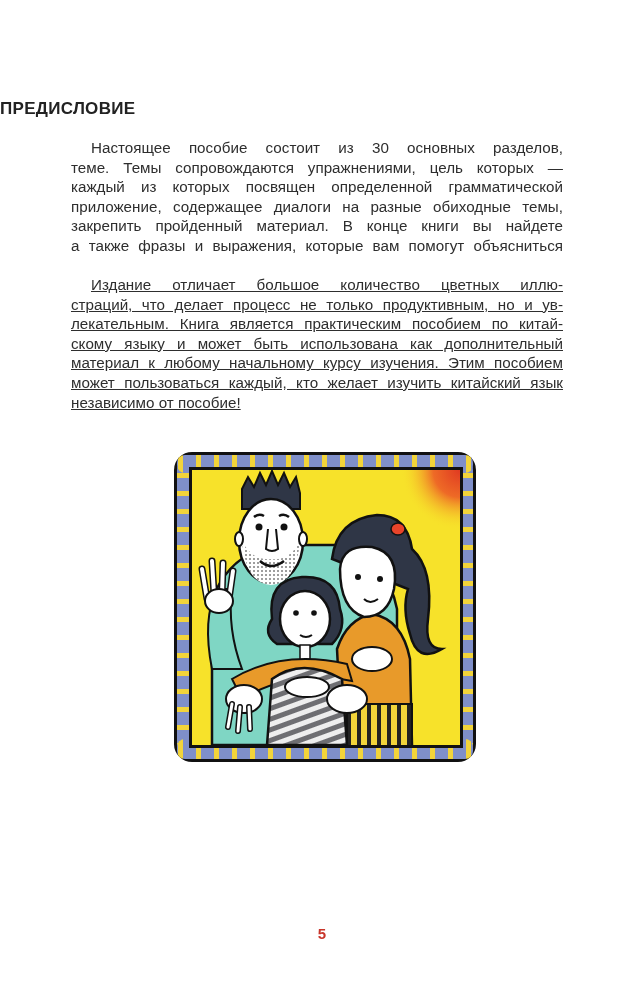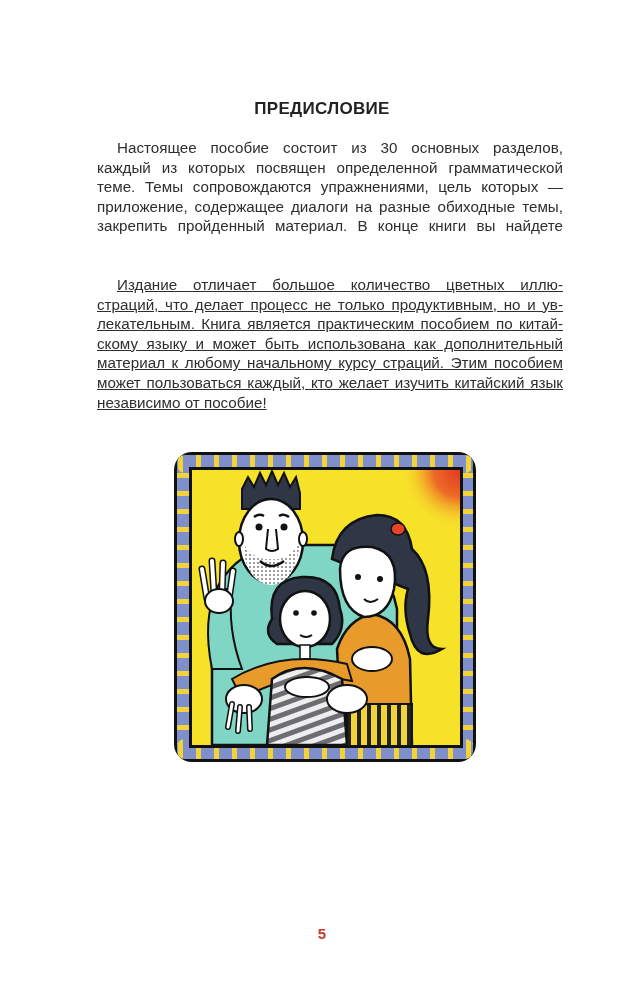--- a/index.html
+++ b/index.html
@@ -1,51 +1,52 @@
 <!DOCTYPE html>
 <html><head>
 <meta charset="utf-8">
 <style>
   html, body { margin: 0; padding: 0; background: #ffffff; }
   body { width: 644px; height: 1000px; position: relative; overflow: hidden;
          font-family: "Liberation Sans", "DejaVu Sans", sans-serif; color: #2b2b2b; }
   .page { position: absolute; left: 0; top: 0; width: 644px; height: 1000px; }
-  .title { position: absolute; top: 99px; left: 0; width: 644px; text-align: center;
+  .title { position: absolute; top: 99px; left: 0; width: 644px; text-align: left;
            font-weight: bold; font-size: 17px; letter-spacing: 0.3px; color: #222; }
   .para { position: absolute; left: 71px; width: 492px; font-size: 15.2px; line-height: 19.6px; color: #2e2e2e; }
-  .para .ln { display: block; white-space: nowrap; text-align: justify; text-align-last: justify; height: 19.6px; margin-left: 26px; }
+  .para .ln { display: block; white-space: nowrap; text-align: justify; text-align-last: justify; height: 19.6px; }
   .para .ln.first { padding-left: 20px; }
   .para .ln.last { text-align-last: left; }
   #p1 { top: 138px; }
   #p2 { top: 275px; text-decoration: underline; }
   .figure { position: absolute; left: 172px; top: 449px; width: 306px; height: 316px; }
   .page-num { position: absolute; top: 925px; left: 0; width: 644px; text-align: center;
               font-weight: bold; font-size: 15px; color: #c8352a; }
 </style>
 </head>
 <body>
 
 <div class="page">
 
   <div class="title">ПРЕДИСЛОВИЕ</div>
 
   <div class="para" id="p1">
     <span class="ln first">Настоящее пособие состоит из 30 основных разделов,</span>
+    <span class="ln">теме. Темы сопровождаются упражнениями, цель которых —</span>
     <span class="ln">каждый из которых посвящен определенной грамматической</span>
-    <span class="ln">теме. Темы сопровождаются упражнениями, цель которых —</span>
     <span class="ln">приложение, содержащее диалоги на разные обиходные темы,</span>
     <span class="ln">закрепить пройденный материал. В конце книги вы найдете</span>
+    <span class="ln">а также фразы и выражения, которые вам помогут объясниться</span>
   </div>
 
   <div class="para" id="p2">
     <span class="ln first">Издание отличает большое количество цветных иллю-</span>
     <span class="ln">страций, что делает процесс не только продуктивным, но и ув-</span>
     <span class="ln">лекательным. Книга является практическим пособием по китай-</span>
     <span class="ln">скому языку и может быть использована как дополнительный</span>
-    <span class="ln">материал к любому начальному курсу страций. Этим пособием</span>
+    <span class="ln">материал к любому начальному курсу изучения. Этим пособием</span>
     <span class="ln">может пользоваться каждый, кто желает изучить китайский язык</span>
     <span class="ln last">независимо от пособие!</span>
   </div>
 
   <div class="figure">
     <svg width="306" height="316" viewBox="0 0 306 316" xmlns="http://www.w3.org/2000/svg">
       <defs>
         <pattern id="stripes" width="18" height="18" patternUnits="userSpaceOnUse">
           <rect width="18" height="18" fill="#7f8fc9"></rect>
           <rect x="6" y="0" width="5" height="18" fill="#f2d43a"></rect>

